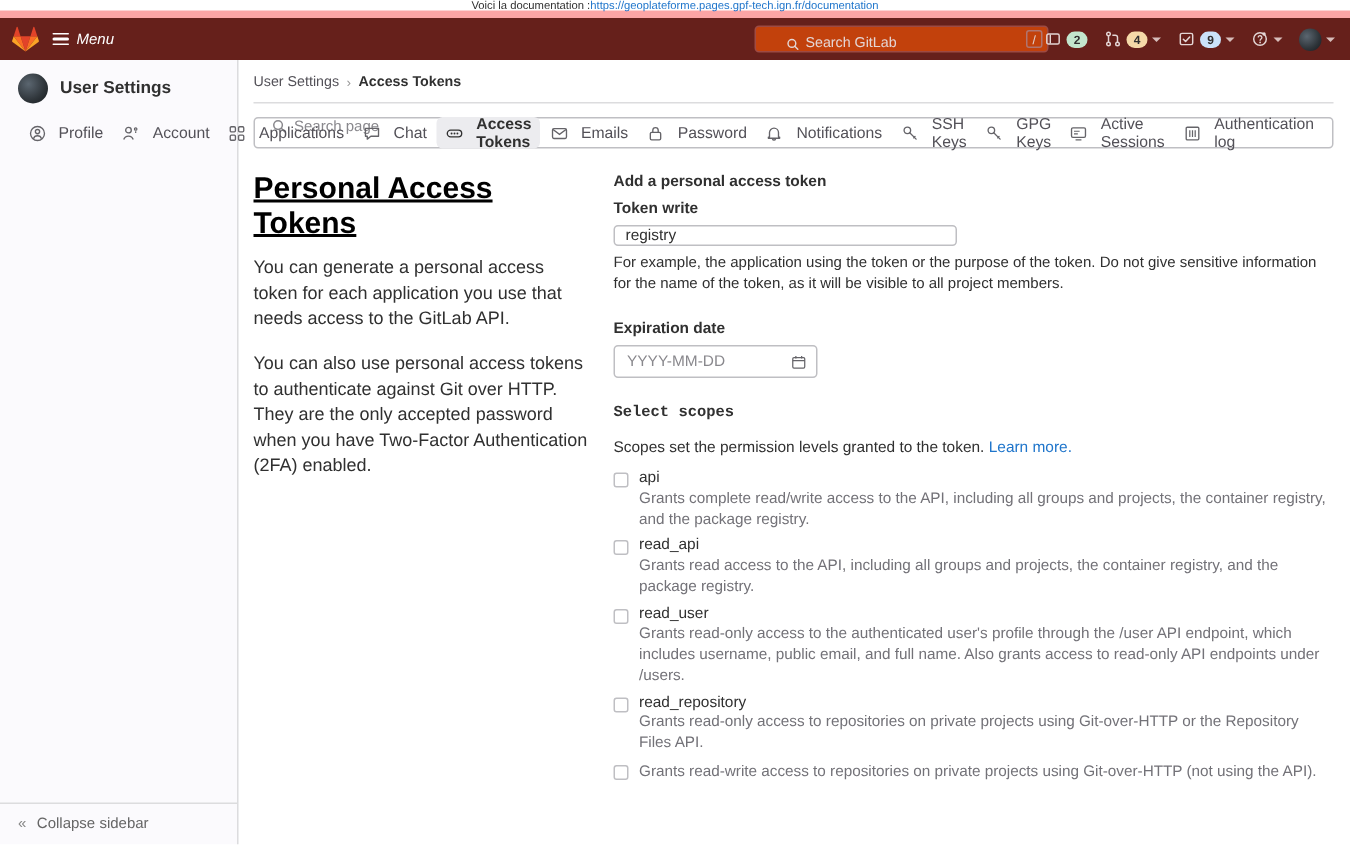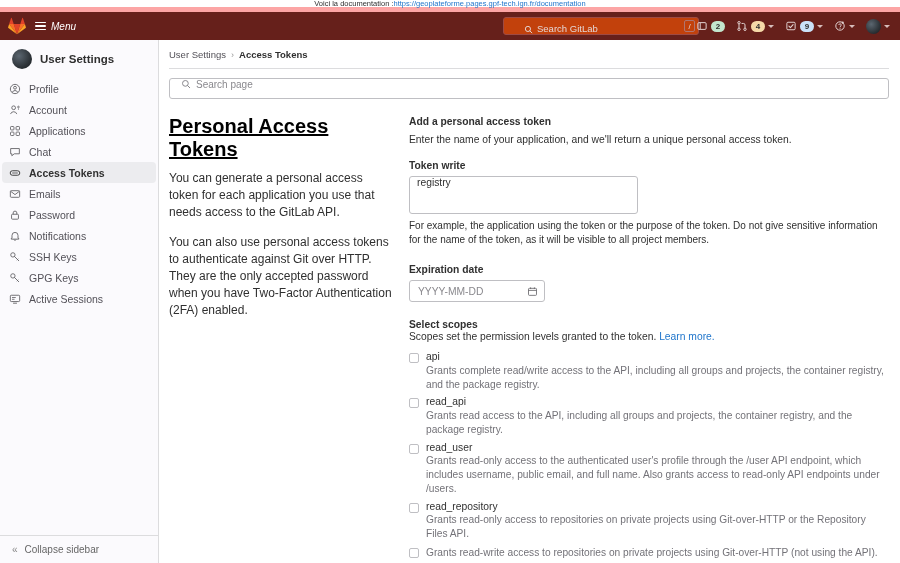--- a/index.html
+++ b/index.html
@@ -92,21 +92,21 @@
     background: #fbfafd;
     border-right: 1px solid #dcdcde;
     display: flex; flex-direction: column;
     position: relative;
   }
   .sb-header {
     display: flex; align-items: center; gap: 8px;
     padding: 9px 10px 9px 12px;
   }
   .sb-header .title { font-size: 11.5px; font-weight: bold; color: #303030; }
-  .sb-list { padding: 0 2px; display: flex; flex-direction: column; }
+  .sb-list { padding: 0 12px; display: flex; flex-direction: row; }
   .sb-item {
     display: flex; align-items: center; gap: 8px;
     padding: 4px 6px; border-radius: 4px;
     font-size: 10.5px; color: #535158;
     cursor: pointer; height: 21px;
   }
   .sb-item.active { background: #ececef; color: #303030; font-weight: bold; }
   .sb-item .ico { width: 13px; height: 13px; display: flex; align-items: center; justify-content: center; flex: 0 0 13px; }
   .sb-item .ico svg { display: block; }
   .sb-footer {
@@ -150,42 +150,42 @@
     margin: 0 0 9px 0; font-size: 20px; font-weight: bold; color: #000000; text-decoration: underline;
   }
   .col-left p {
     margin: 0 0 13px 0; font-size: 12px; line-height: 1.42; color: #303030;
   }
 
   .form-title { font-size: 10.3px; font-weight: bold; color: #303030; margin: 1px 0 7px 0; }
   .form-sub { font-size: 10.3px; color: #303030; margin: 0 0 15px 0; }
   .field-label { font-size: 10.3px; font-weight: bold; color: #303030; margin-bottom: 5px; }
   .text-input {
-    width: 229px; height: 38px;
+    width: 229px; height: 14px;
     border: 1px solid #bfbfc3; border-radius: 3px;
     background: #fff;
-    display: flex; 
+    display: flex; align-items: center;
     padding: 0 7px;
     font-size: 10.3px; color: #303030;
     cursor: text;
   }
   .help-text { font-size: 10px; color: #303030; line-height: 1.42; margin-top: 5px; }
 
   .date-input {
     width: 136px; height: 22px;
     border: 1px solid #bfbfc3; border-radius: 3px;
     background: #fff;
     display: flex; align-items: center; justify-content: space-between;
     padding: 0 6px 0 8px;
     font-size: 10.3px; color: #89888d;
     cursor: text;
   }
   .block-gap { height: 17px; }
 
-  .scopes-title { font-size: 10.3px; font-weight: bold; color: #303030; margin-bottom: 1px; }
+  .scopes-title { font-size: 10.3px; font-weight: bold; color: #303030; margin-bottom: 12px; font-family: Liberation Mono, monospace; }
   .scopes-sub { font-size: 10.3px; color: #303030; margin-bottom: 9px; }
   .scopes-sub a { color: #1f75cb; text-decoration: none; }
 
   .scope-row { display: flex; gap: 7px; margin-bottom: 5px; }
   .cb {
     width: 10px; height: 10px; min-width: 10px;
     border: 1px solid #bfbfc3; border-radius: 2px;
     background: #fff; margin-top: 2px; cursor: pointer;
     position: relative;
   }
@@ -399,20 +399,31 @@
           <svg width="12" height="12" viewBox="0 0 16 16">
               <rect x="1.8" y="3" width="12.4" height="8.4" rx="1.2" fill="none" stroke="#656469" stroke-width="1.2"></rect>
               <line x1="5.4" y1="13.6" x2="10.6" y2="13.6" stroke="#656469" stroke-width="1.2"></line>
               <line x1="4" y1="6" x2="9" y2="6" stroke="#656469" stroke-width="1.1"></line>
               <line x1="4" y1="8.4" x2="7.4" y2="8.4" stroke="#656469" stroke-width="1.1"></line>
             </svg>
         </span>
         <span>Active Sessions</span>
       </div>
 
+      <div class="sb-item">
+        <span class="ico">
+          <svg width="12" height="12" viewBox="0 0 16 16">
+              <rect x="2.4" y="2.4" width="11.2" height="11.2" rx="1" fill="none" stroke="#656469" stroke-width="1.2"></rect>
+              <line x1="5.6" y1="5" x2="5.6" y2="11" stroke="#656469" stroke-width="1.1"></line>
+              <line x1="8" y1="5" x2="8" y2="11" stroke="#656469" stroke-width="1.1"></line>
+              <line x1="10.4" y1="5" x2="10.4" y2="11" stroke="#656469" stroke-width="1.1"></line>
+            </svg>
+        </span>
+        <span>Authentication log</span>
+      </div>
 
     </div>
 
     <div class="sb-footer">
       <span class="chev-left">«</span>
       <span>Collapse sidebar</span>
     </div>
   </div>
 
   <div id="content">
@@ -436,21 +447,20 @@
     <div class="columns">
 
       <div class="col-left">
         <h2>Personal Access Tokens</h2>
         <p>You can generate a personal access token for each application you use that needs access to the GitLab API.</p>
         <p>You can also use personal access tokens to authenticate against Git over HTTP. They are the only accepted password when you have Two-Factor Authentication (2FA) enabled.</p>
       </div>
 
       <div class="col-right">
         <div class="form-title">Add a personal access token</div>
-        <div class="form-sub">Enter the name of your application, and we'll return a unique personal access token.</div>
 
         <div class="field-label">Token write</div>
         <div class="text-input">
           <span>registry</span>
         </div>
         <div class="help-text">For example, the application using the token or the purpose of the token. Do not give sensitive information for the name of the token, as it will be visible to all project members.</div>
 
         <div class="block-gap"></div>
 
         <div class="field-label">Expiration date</div>

